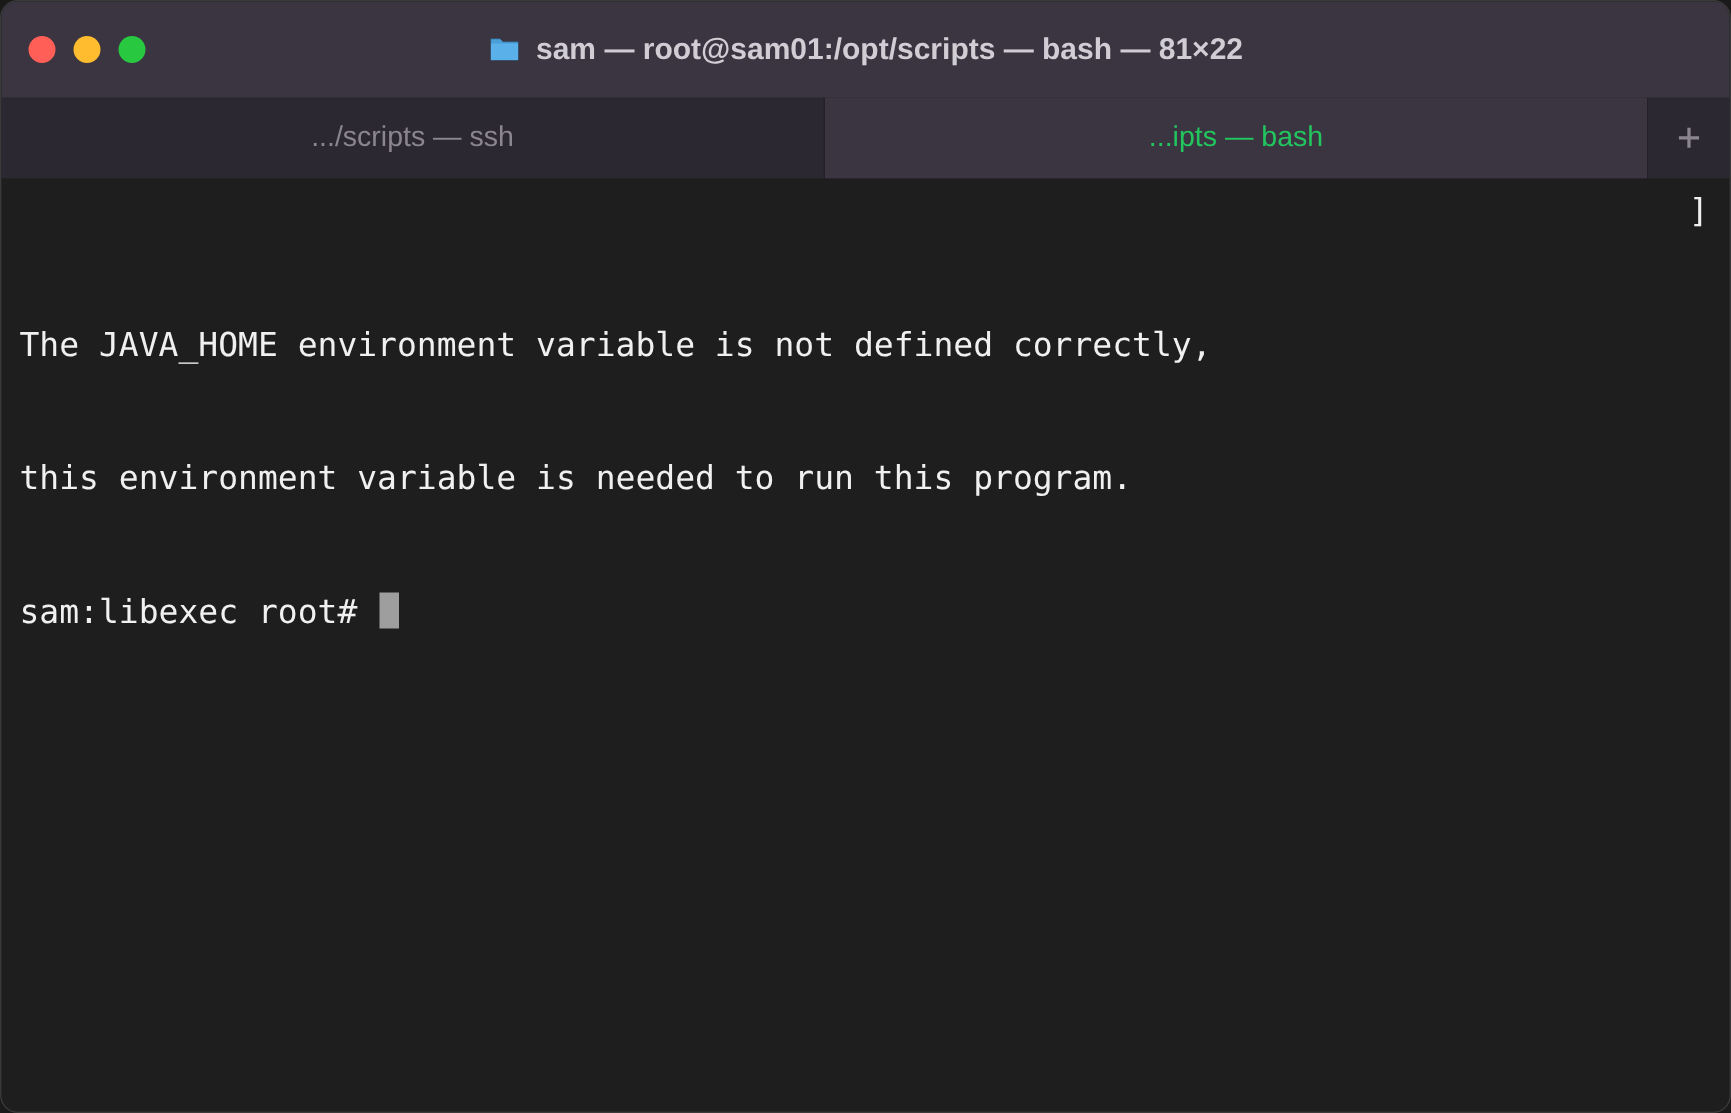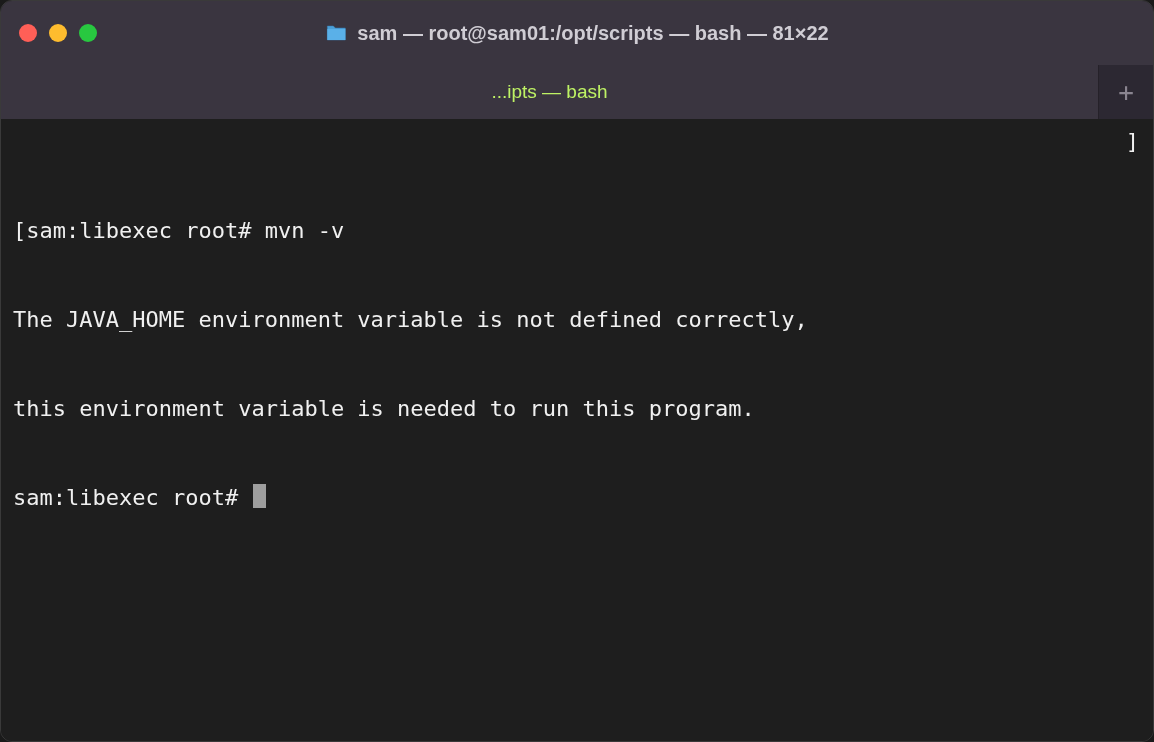--- a/index.html
+++ b/index.html
@@ -75,21 +75,21 @@
       color: #8a8590;
       font-family: -apple-system, 'Helvetica Neue', sans-serif;
       font-size: 19px;
       font-weight: 500;
       border-right: 1px solid #252129;
       cursor: pointer;
       background: #2c2832;
     }
     .tab.active {
       background: #3a3540;
-      color: #bef264;
+      color: #22c55e;
     }
     .new-tab {
       width: 54px;
       display: flex;
       align-items: center;
       justify-content: center;
       color: #8a8590;
       font-size: 26px;
       cursor: pointer;
       background: #2c2832;
@@ -138,28 +138,30 @@
     <div class="window-title">
       <svg class="folder-icon" viewBox="0 0 22 18">
         <path d="M2 2 L8 2 L10 4 L20 4 L20 16 L2 16 Z" fill="#4a9fd8" stroke="#3a7fb0" stroke-width="0.5"></path>
         <rect x="2" y="5" width="18" height="11" fill="#5ab0e8"></rect>
       </svg>
       <span>sam — root@sam01:/opt/scripts — bash — 81×22</span>
     </div>
   </div>
 
   <div class="tabbar">
+    <div class="tab">
+      <span>.../scripts — ssh</span>
+    </div>
     <div class="tab active">
       <span>...ipts — bash</span>
     </div>
     <div class="new-tab">
       <span>+</span>
     </div>
   </div>
 
   <div class="terminal">
     <span class="right-bracket">]</span>
-    <span class="terminal-line"><span>[</span><span>sam:libexec root# </span><span>mvn -v</span></span>
     <span class="terminal-line">The JAVA_HOME environment variable is not defined correctly,</span>
     <span class="terminal-line">this environment variable is needed to run this program.</span>
     <span class="terminal-line"><span>sam:libexec root# </span><span class="cursor-block"></span></span>
   </div>
 </div>
 
 </body></html>

